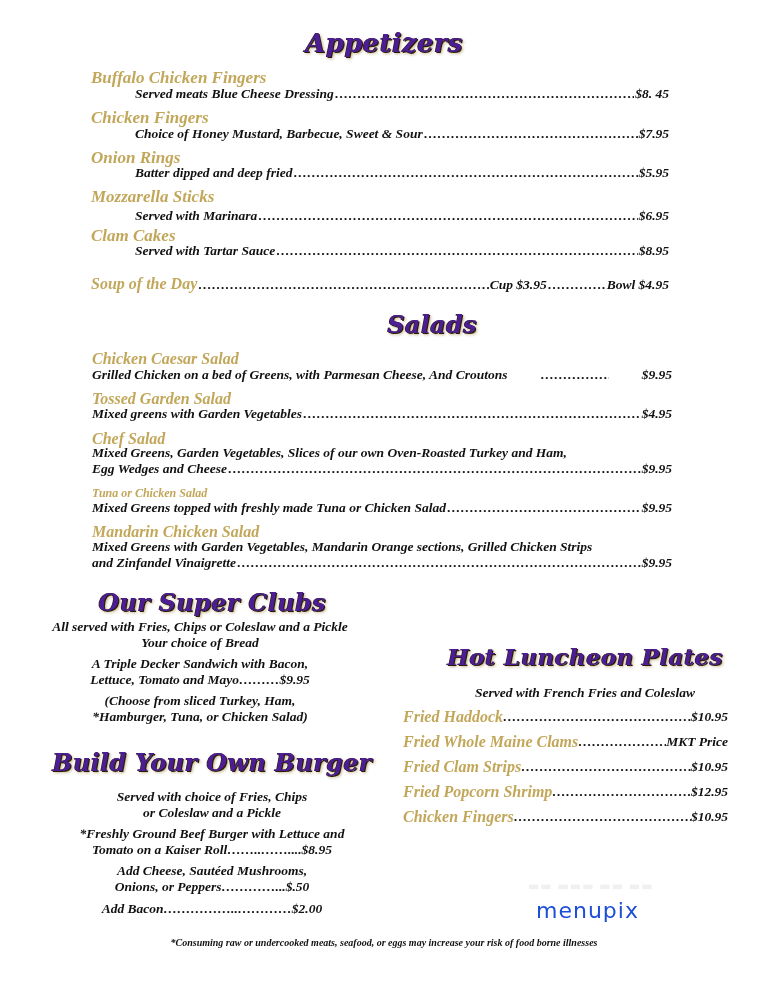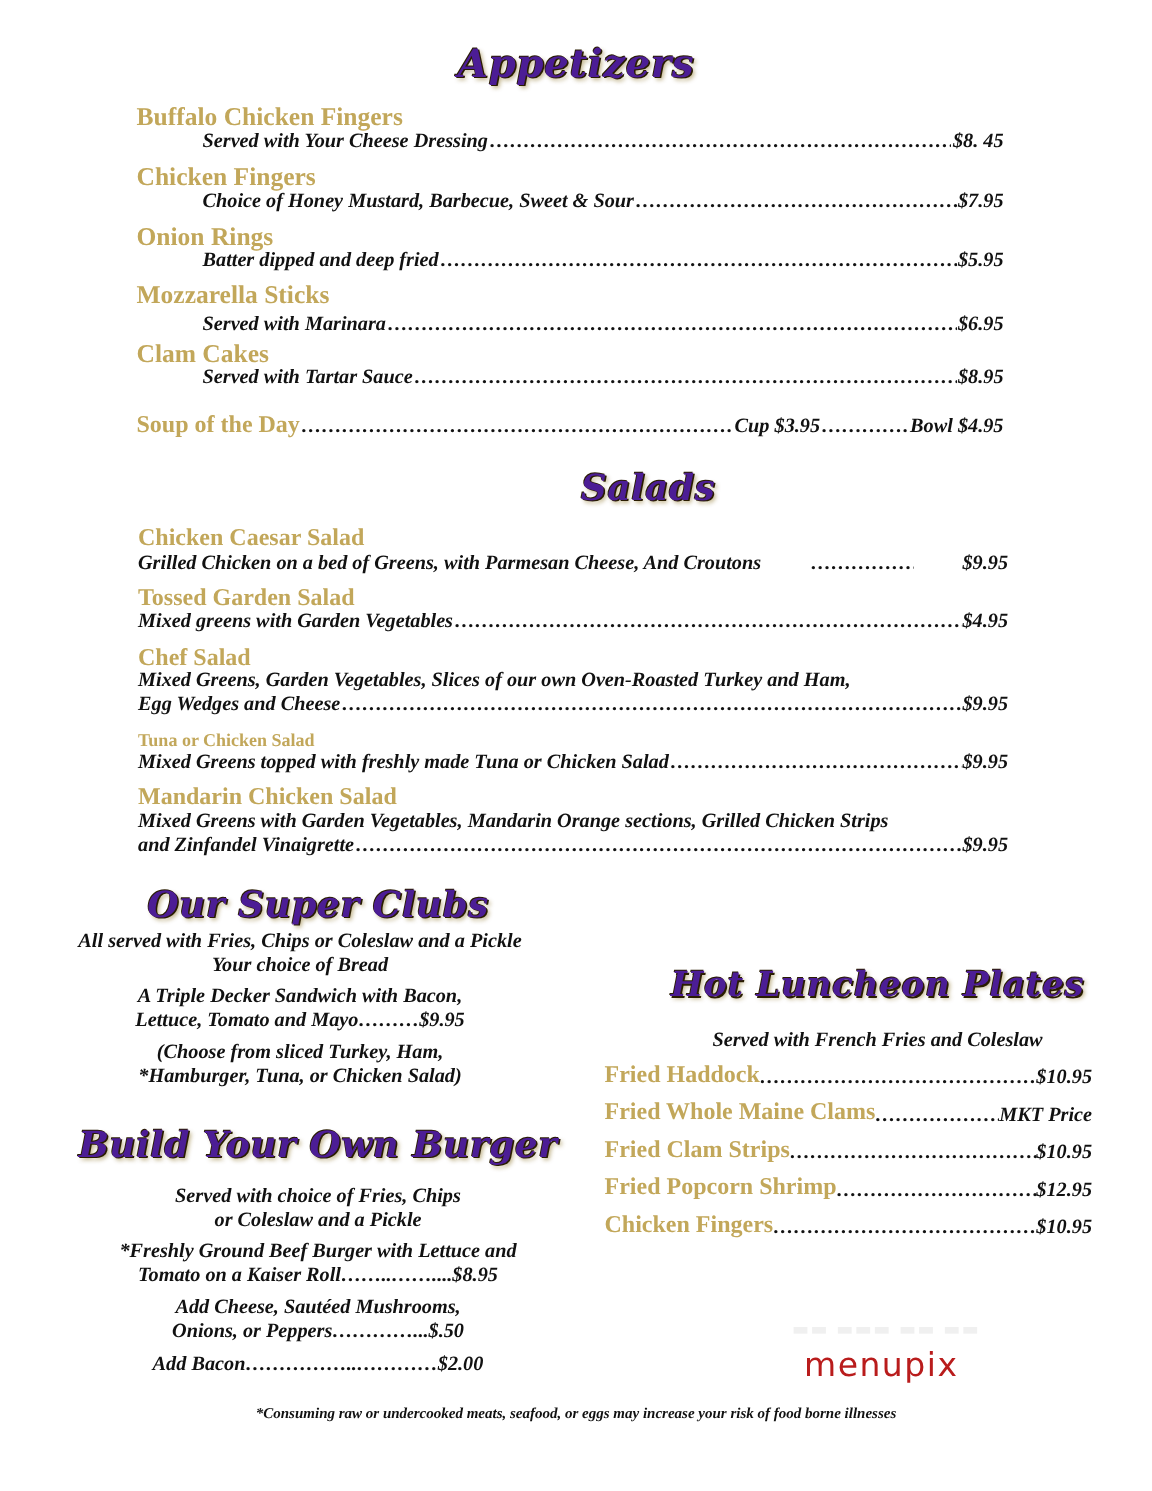--- a/index.html
+++ b/index.html
@@ -4,47 +4,47 @@
 <style>
   html, body { margin: 0; padding: 0; background: #ffffff; }
   body { width: 768px; height: 994px; position: relative; overflow: hidden;
          font-family: "Liberation Serif", serif; color: #111; }
   .script {
     position: absolute; font-family: "DejaVu Serif", serif; font-style: italic;
     font-weight: bold; color: #4c1d95; text-align: center; white-space: nowrap;
     text-shadow: 1px 1px 0 #2a1d00, -0.5px -0.5px 0 #2a1d00, 2px 2px 3px rgba(120,90,0,0.45);
     letter-spacing: 0.3px;
   }
-  .gold { color: #c2a75a; font-weight: bold; font-family: "Liberation Serif", serif; }
+  .gold { color: #c2a75a; font-style: italic; font-weight: bold; font-family: "Liberation Serif", serif; }
   .desc { font-style: italic; font-weight: bold; font-family: "Liberation Serif", serif; color: #111; }
   .item-name { position: absolute; font-size: 17px; line-height: 20px; white-space: nowrap; }
   .line { position: absolute; display: flex; align-items: baseline; font-size: 13.5px; line-height: 16px; white-space: nowrap; }
   .line .text { flex: 0 0 auto; }
   .line .dots { flex: 1 1 auto; overflow: hidden; white-space: nowrap; margin: 0 1px; }
   .line .dots::before { content: "…………………………………………………………………………………………………………………………………………………………………………………………………………………"; }
   .line .price { flex: 0 0 auto; }
   .center { position: absolute; text-align: center; font-size: 13.5px; line-height: 16px; white-space: nowrap; }
-  .plate { position: absolute; display: flex; align-items: flex-end; white-space: nowrap; }
+  .plate { position: absolute; display: flex; align-items: center; white-space: nowrap; }
   .plate .name { font-size: 16px; }
   .plate .dots { flex: 1 1 auto; overflow: hidden; font-size: 13.5px; font-style: italic; font-weight: bold; }
   .plate .dots::before { content: "…………………………………………………………………………………………………………"; }
   .plate .price { font-size: 13.5px; }
-  .watermark { position: absolute; font-family: "DejaVu Sans", sans-serif; color: #b91c1c; font-size: 22px; letter-spacing: 1px; }
+  .watermark { position: absolute; font-family: "DejaVu Sans", sans-serif; color: #1d4ed8; font-size: 22px; letter-spacing: 1px; }
   .watermark-top { position: absolute; font-family: "DejaVu Sans", sans-serif; color: #f0f0f0; font-size: 12px; letter-spacing: 1px; }
   .footnote { position: absolute; font-size: 10px; text-align: center; white-space: nowrap; }
 </style>
 </head>
 <body>
 
 <div class="script" style="left:0;width:768px;top:28px;font-size:26px;">Appetizers</div>
 
 <div>
   <div class="item-name gold" style="left:91px;top:68px;">Buffalo Chicken Fingers</div>
   <div class="line desc" style="left:135px;top:86px;width:534px;">
-    <span class="text">Served with Your Cheese Dressing</span>
+    <span class="text">Served meats Blue Cheese Dressing</span>
       <span class="dots"></span>
       <span class="price">$8. 45</span>
   </div>
 </div>
 <div>
   <div class="item-name gold" style="left:91px;top:108px;">Chicken Fingers</div>
   <div class="line desc" style="left:135px;top:126px;width:534px;">
     <span class="text">Choice of Honey Mustard, Barbecue, Sweet &amp; Sour</span>
       <span class="dots"></span>
       <span class="price">$7.95</span>

